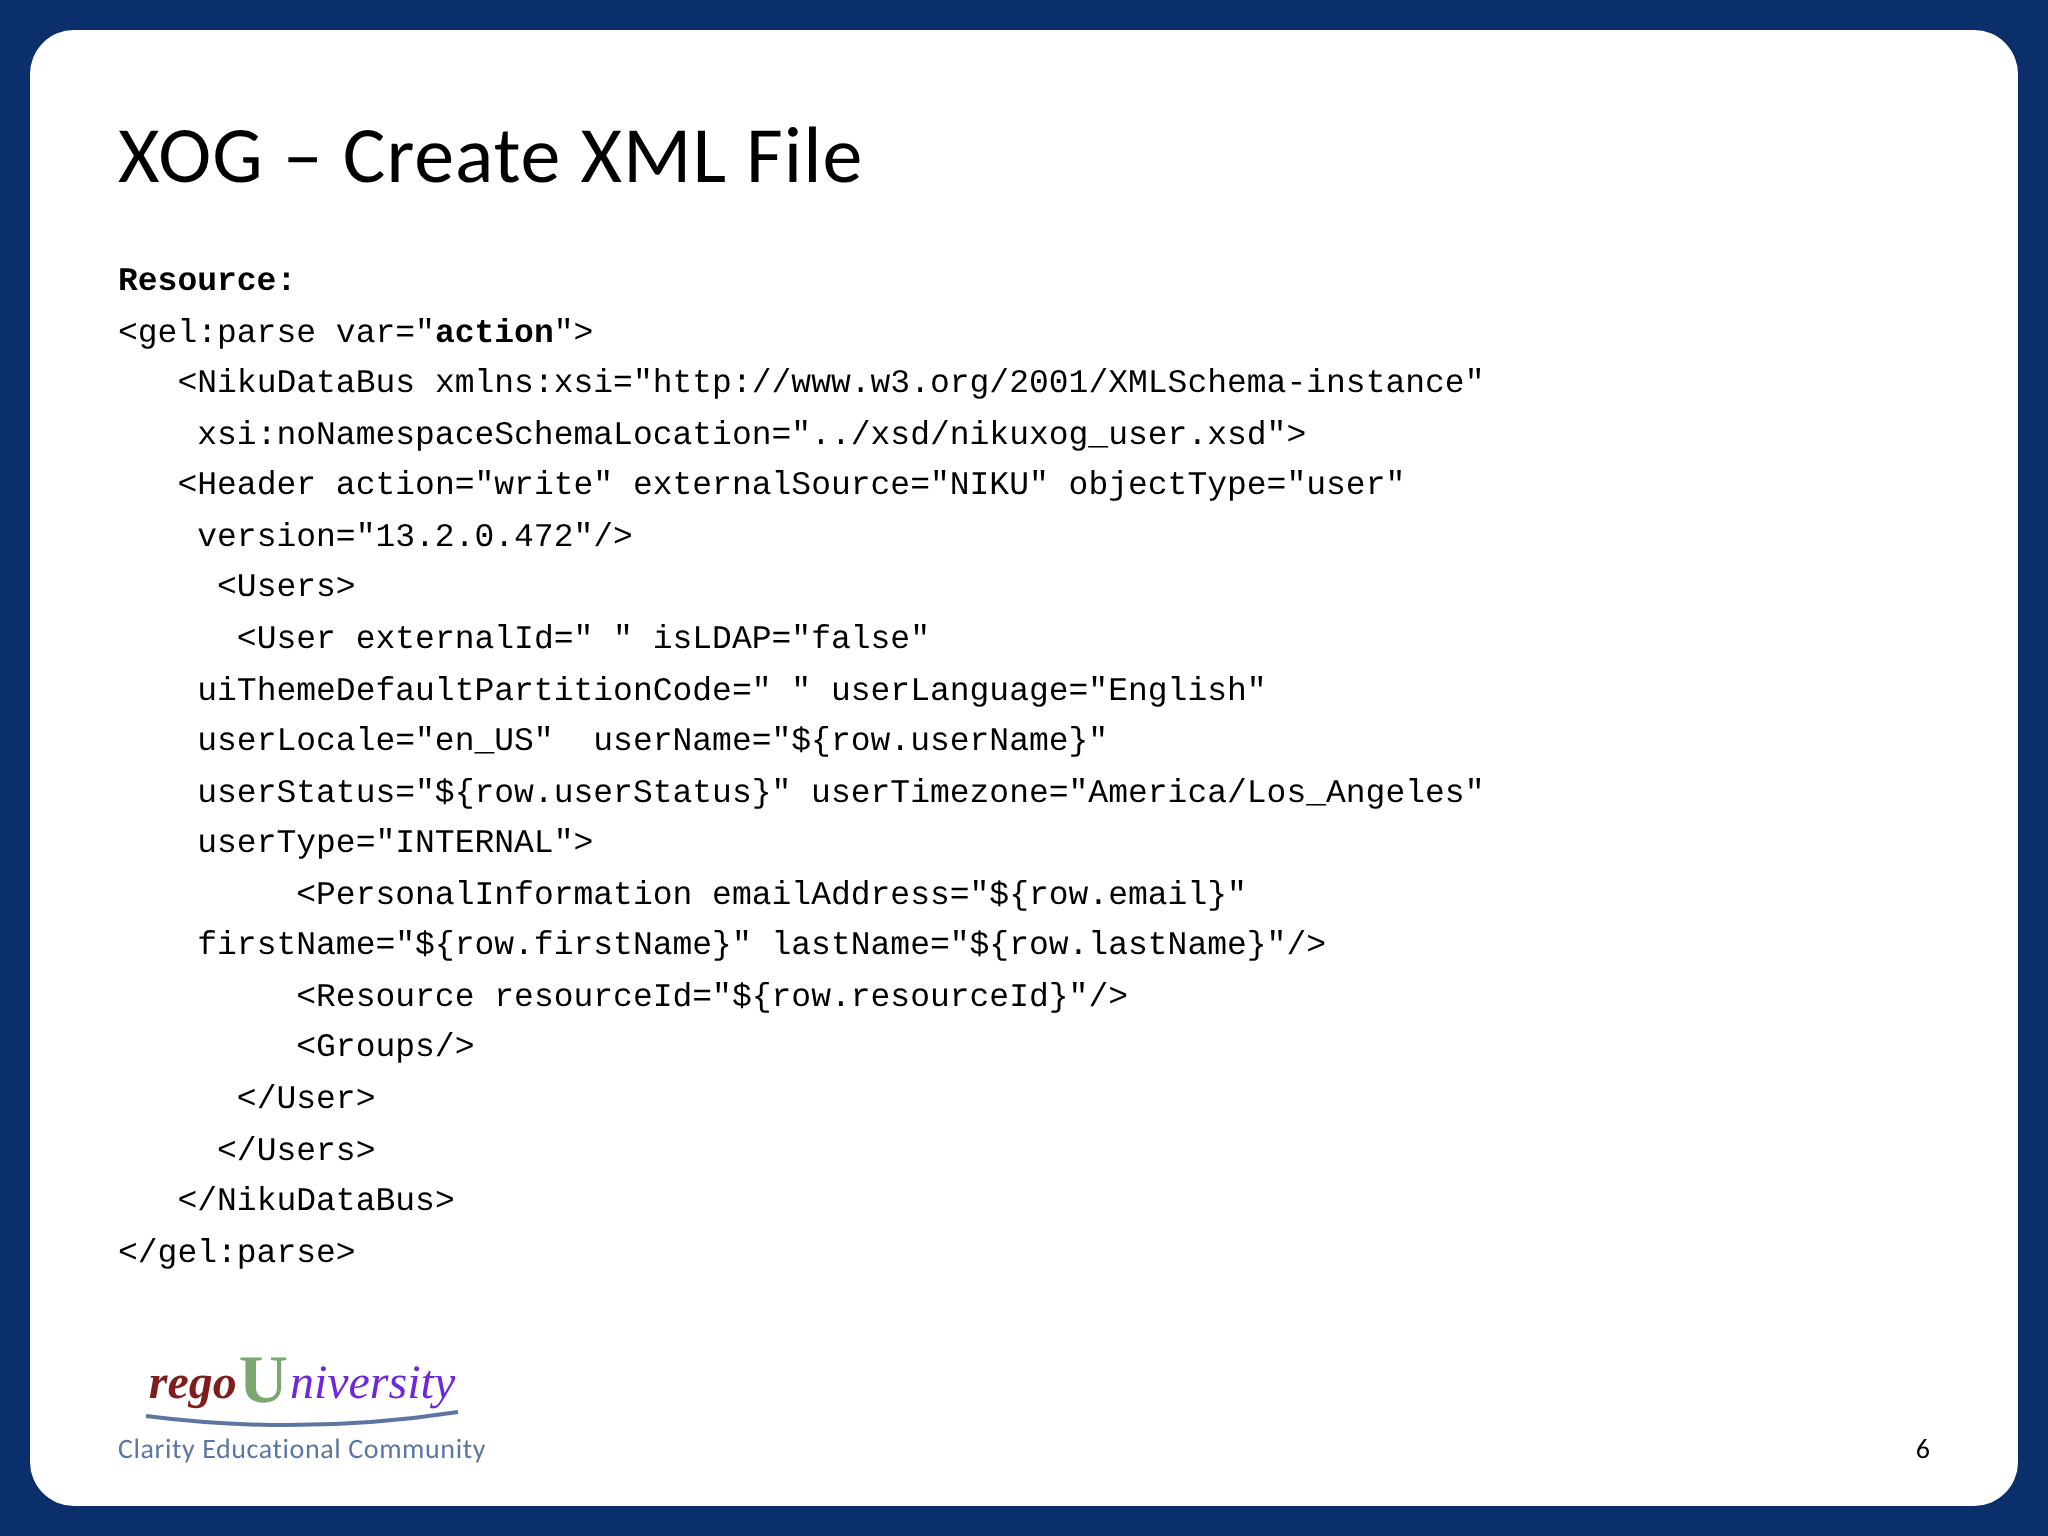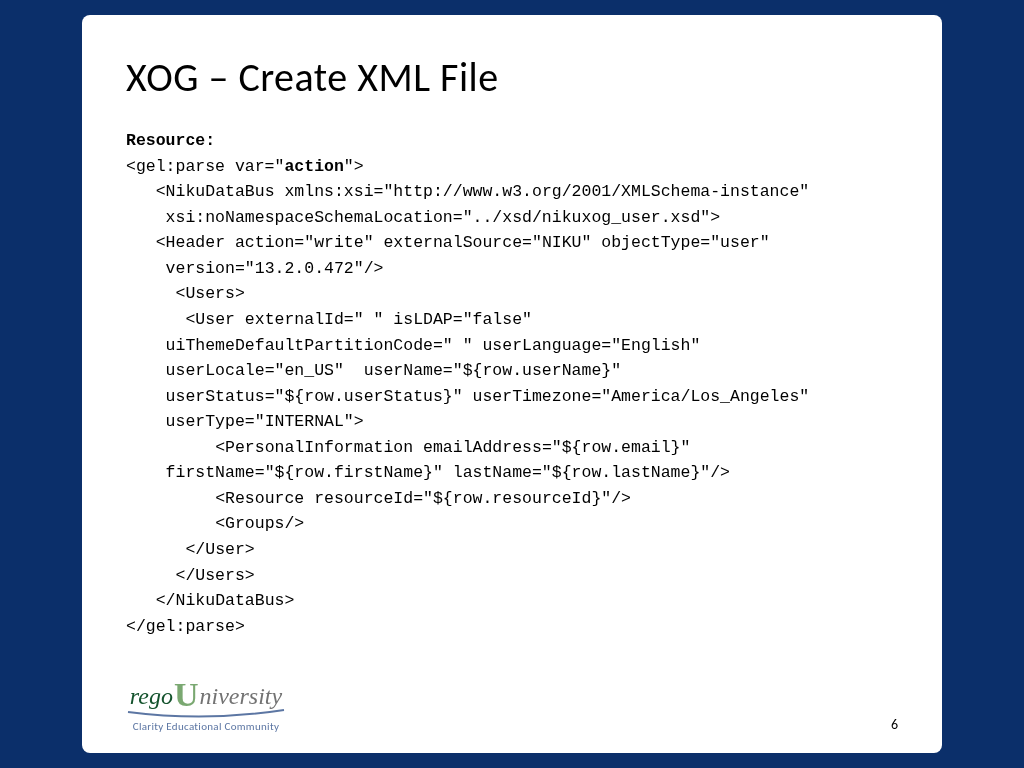--- a/index.html
+++ b/index.html
@@ -6,24 +6,24 @@
     body {
       width: 1024px;
       height: 768px;
       background: #0b2f6a;
       display: flex;
       align-items: center;
       justify-content: center;
       font-family: Calibri, Arial, sans-serif;
     }
     .slide {
-      width: 860px;
+      width: 994px;
       height: 738px;
       background: #ffffff;
-      border-radius: 8px;
+      border-radius: 22px;
       padding: 38px 44px 20px 44px;
       position: relative;
     }
     .title {
       font-size: 40px;
       font-weight: 400;
       color: #000;
       margin-bottom: 26px;
       letter-spacing: 0.5px;
     }
@@ -56,44 +56,44 @@
     }
     .logo-word {
       font-size: 24px;
       font-style: italic;
       font-family: Georgia, serif;
       line-height: 1;
       display: flex;
       align-items: baseline;
     }
     .logo-rego {
-      color: #14532d;
-      font-weight: 400;
+      color: #7f1d1d;
+      font-weight: 700;
     }
     .logo-u {
       color: #7aa871;
       font-size: 34px;
       font-weight: 700;
       font-style: normal;
       margin: 0 1px 0 1px;
       position: relative;
       top: 2px;
     }
     .logo-niv {
-      color: #737373;
+      color: #6d28d9;
       font-weight: 500;
       font-style: italic;
     }
     .logo-swoosh {
       width: 160px;
       height: 10px;
       margin-top: -2px;
     }
     .logo-tagline {
-      font-size: 11px;
+      font-size: 14px;
       color: #5c76a3;
       margin-top: 2px;
       letter-spacing: 0.3px;
     }
   </style>
 </head>
 <body>
 
 <div class="slide">
   <h1 class="title">XOG – Create XML File</h1>

